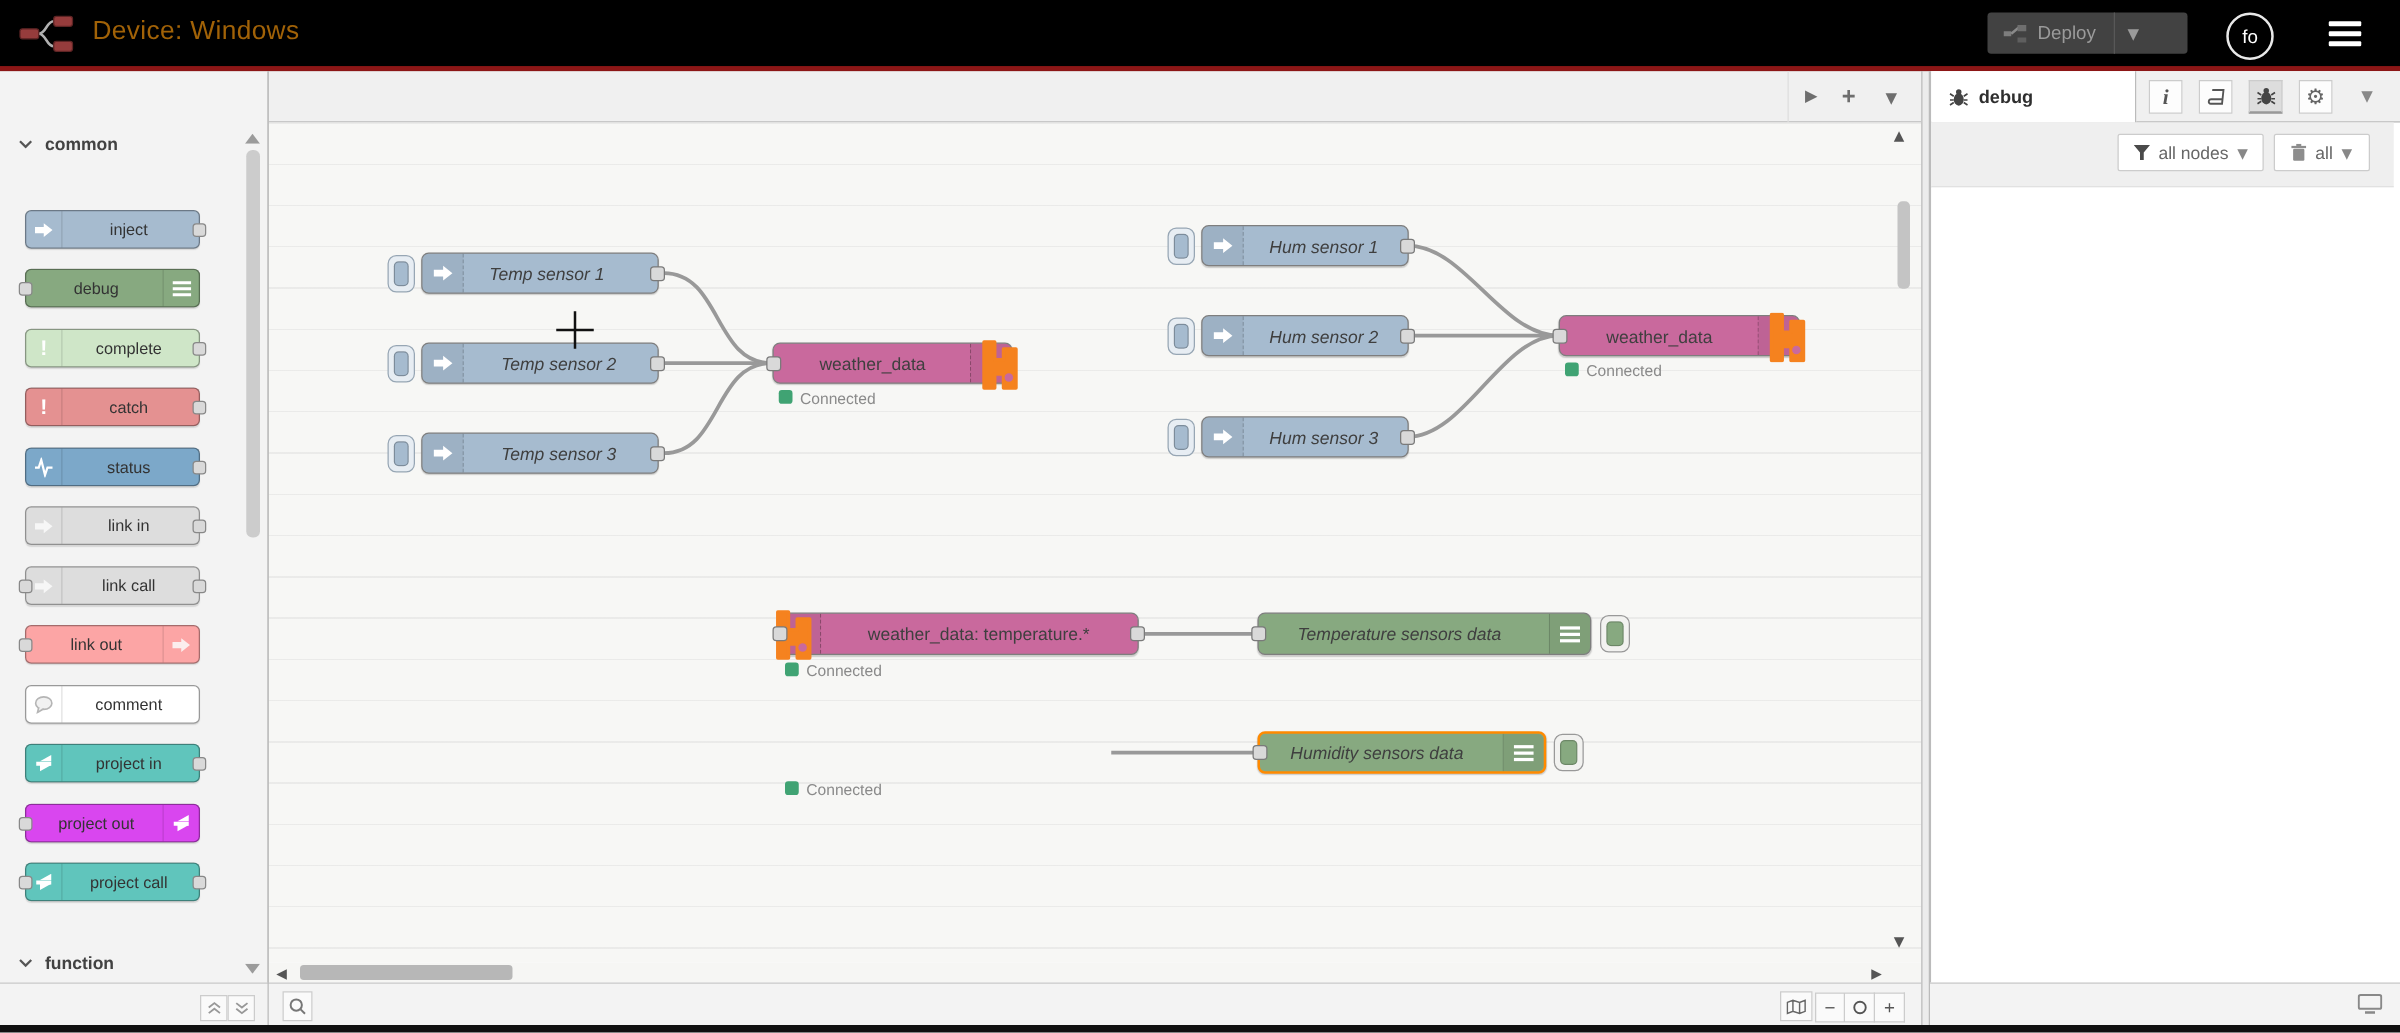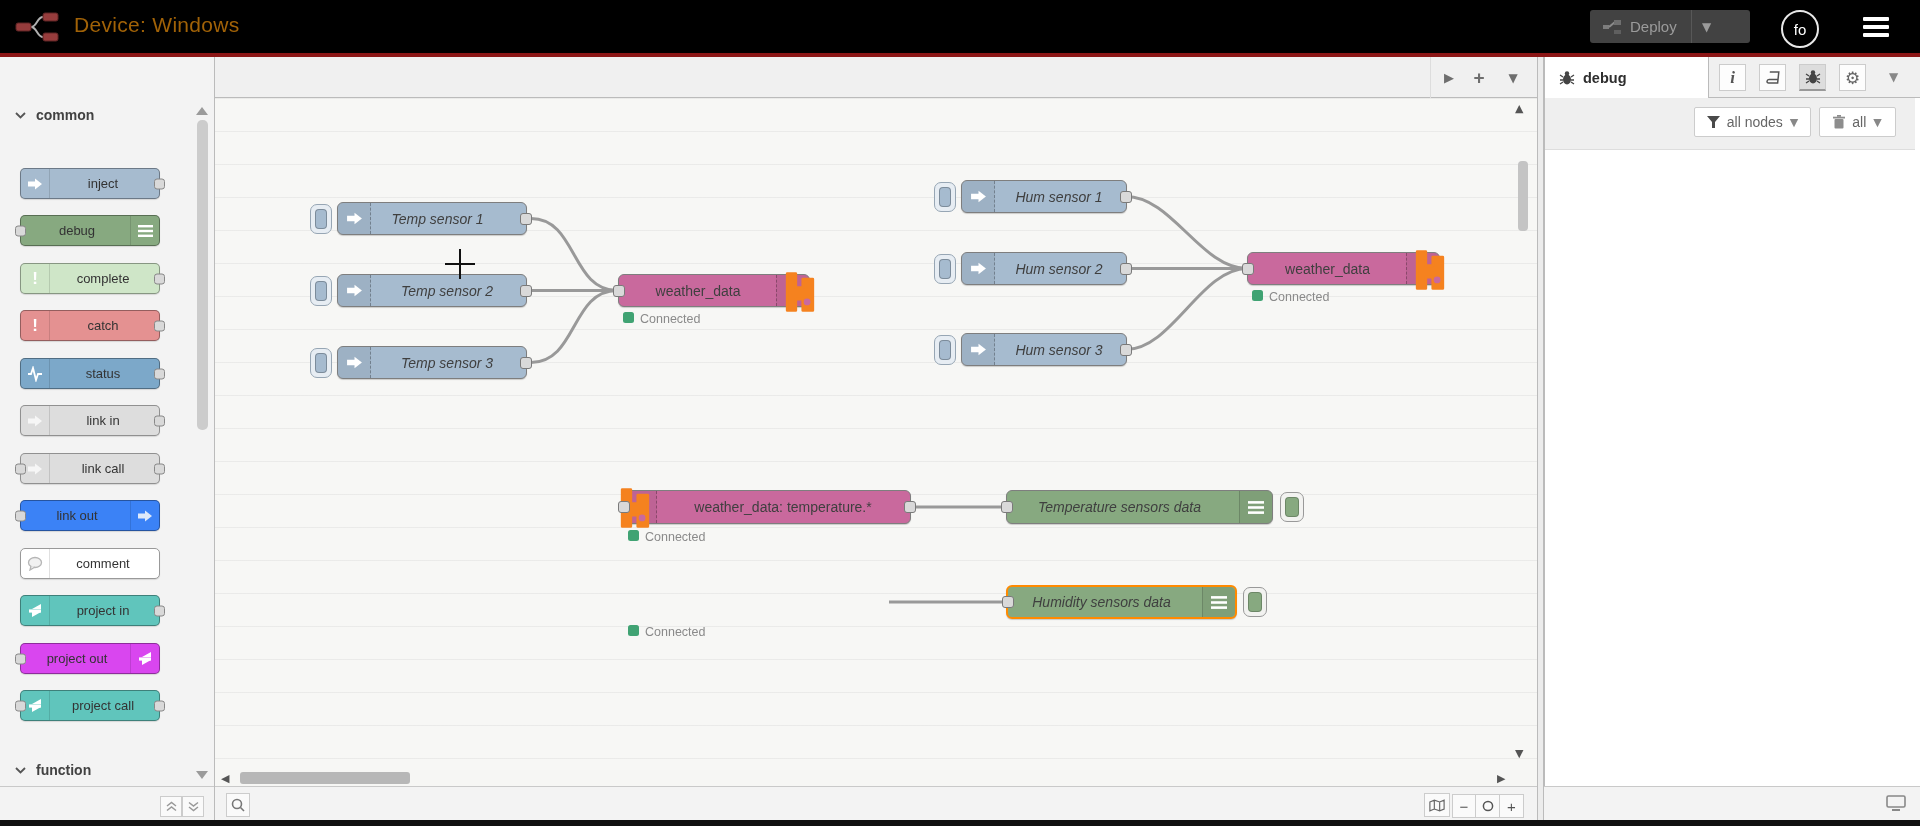--- a/index.html
+++ b/index.html
@@ -240,21 +240,21 @@
       <div class="picon left">
         <svg width="16" height="16" viewBox="0 0 16 16" opacity="0.85">
             <path d="M1 5.5 H8 V2.5 L15 8 L8 13.5 V10.5 H1 Z" fill="#fbfbfb"></path>
           </svg>
       </div>
       <span>link call</span>
       <div class="pport in"></div>
       <div class="pport out"></div>
     </div>
 
-    <div class="pnode pad-r" style="top:443px;background:#3b82f6;">
+    <div class="pnode pad-r" style="top:443px;background:#fca5a5;">
       <div class="picon right">
         <svg width="16" height="16" viewBox="0 0 16 16" opacity="0.85">
             <path d="M1 5.5 H8 V2.5 L15 8 L8 13.5 V10.5 H1 Z" fill="#fbfbfb"></path>
           </svg>
       </div>
       <span>link out</span>
       <div class="pport in"></div>
     </div>
 
     <div class="pnode pad-l" style="top:491px;background:#fff;border-color:#999;">

